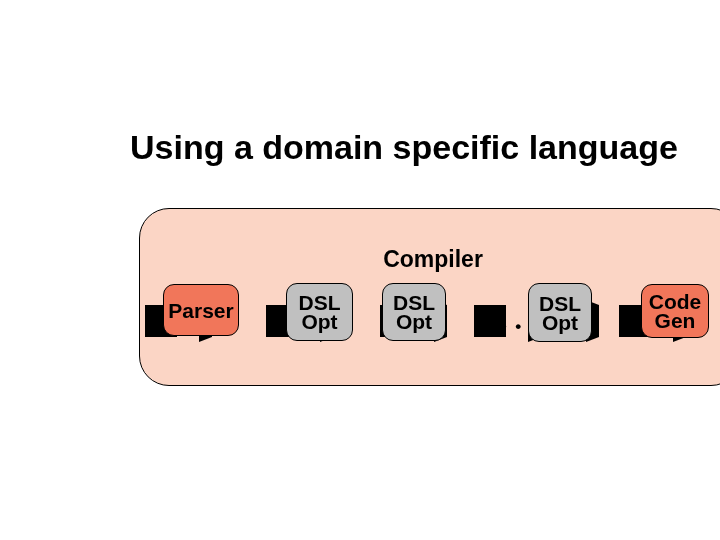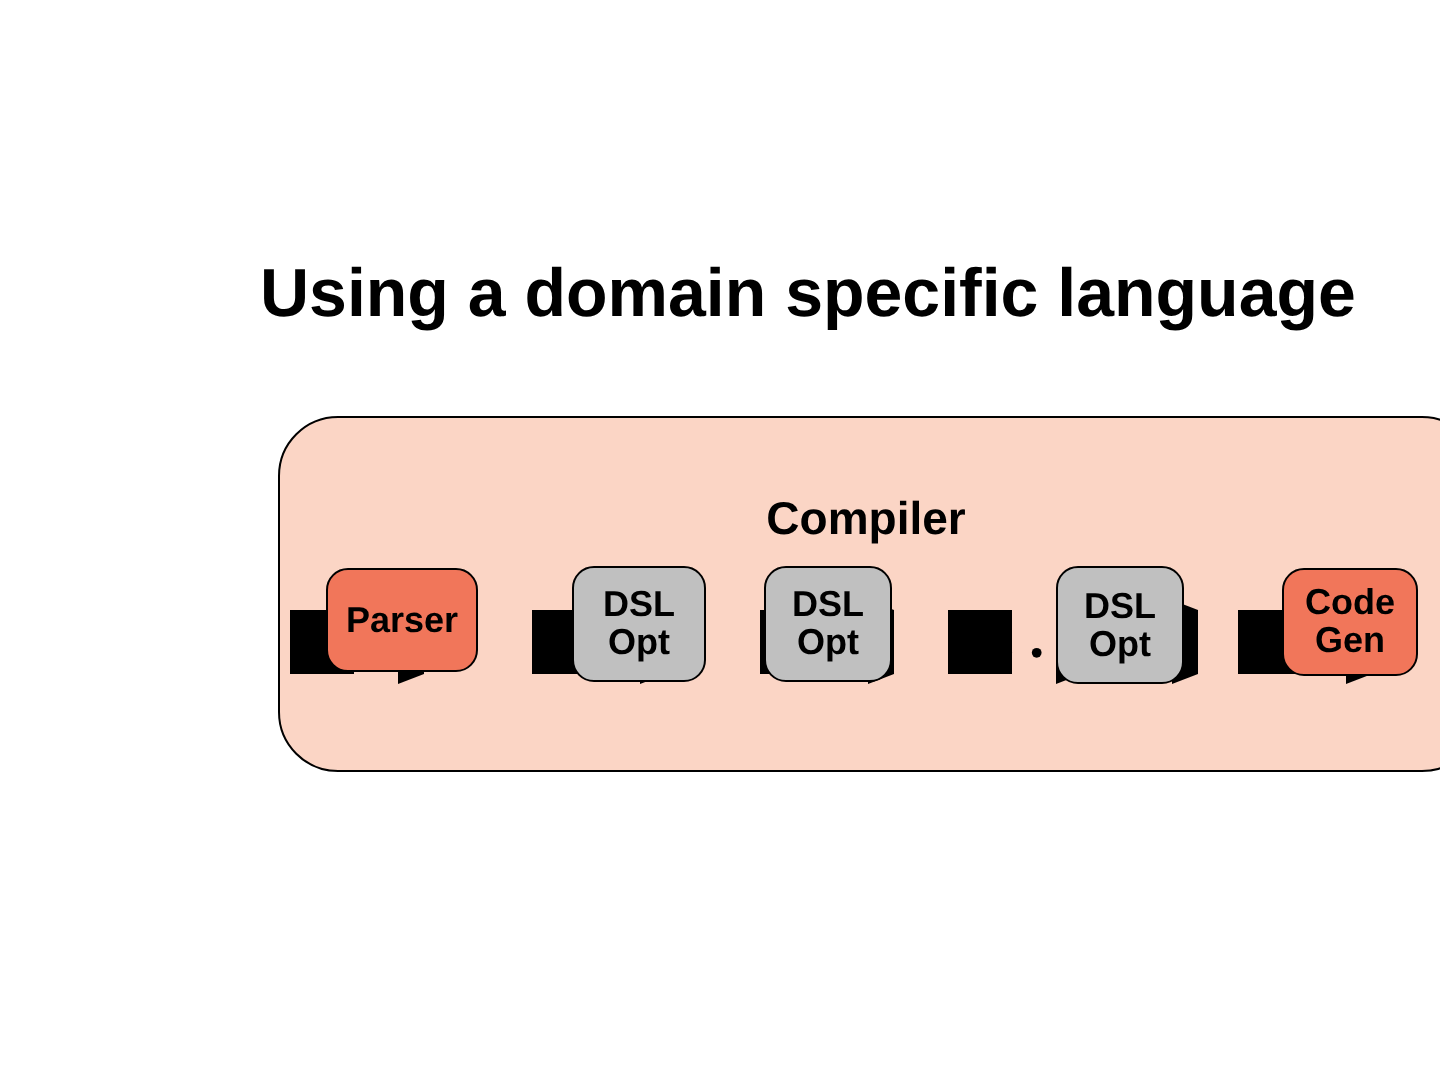--- a/index.html
+++ b/index.html
@@ -50,21 +50,21 @@
     white-space:nowrap;
   }
   .node{
     position:absolute;
     display:flex;
     align-items:center;
     justify-content:center;
     text-align:center;
     border:1px solid var(--border);
     border-radius:11px;
-    font-size:18px;
+    font-size:21px;
     font-weight:bold;
     line-height:19px;
   }
   .node .node-label{white-space:pre-line;}
   .stage{background:var(--stage-fill);}
   .pass{background:var(--pass-fill);}
   .node-parser {left:87px; top:208px; width:76px; height:52px;}
   .node-dsl1   {left:210px;top:207px; width:67px; height:58px;}
   .node-dsl2   {left:306px;top:207px; width:64px; height:58px;}
   .node-dsl3   {left:452px;top:207px; width:64px; height:59px;}

